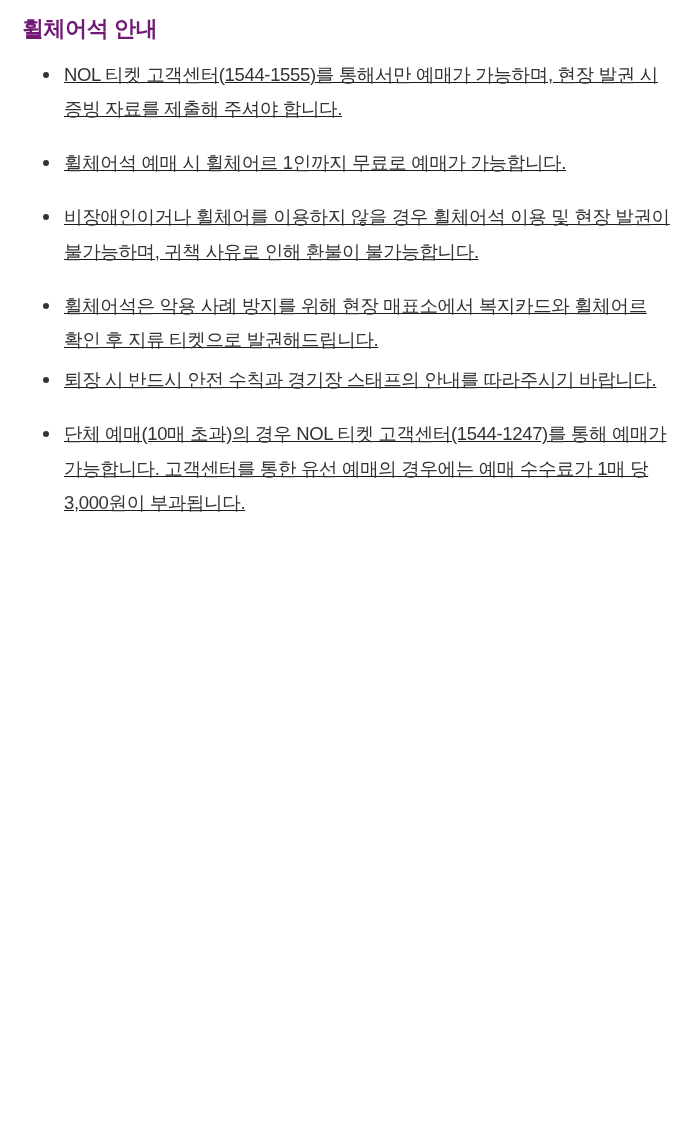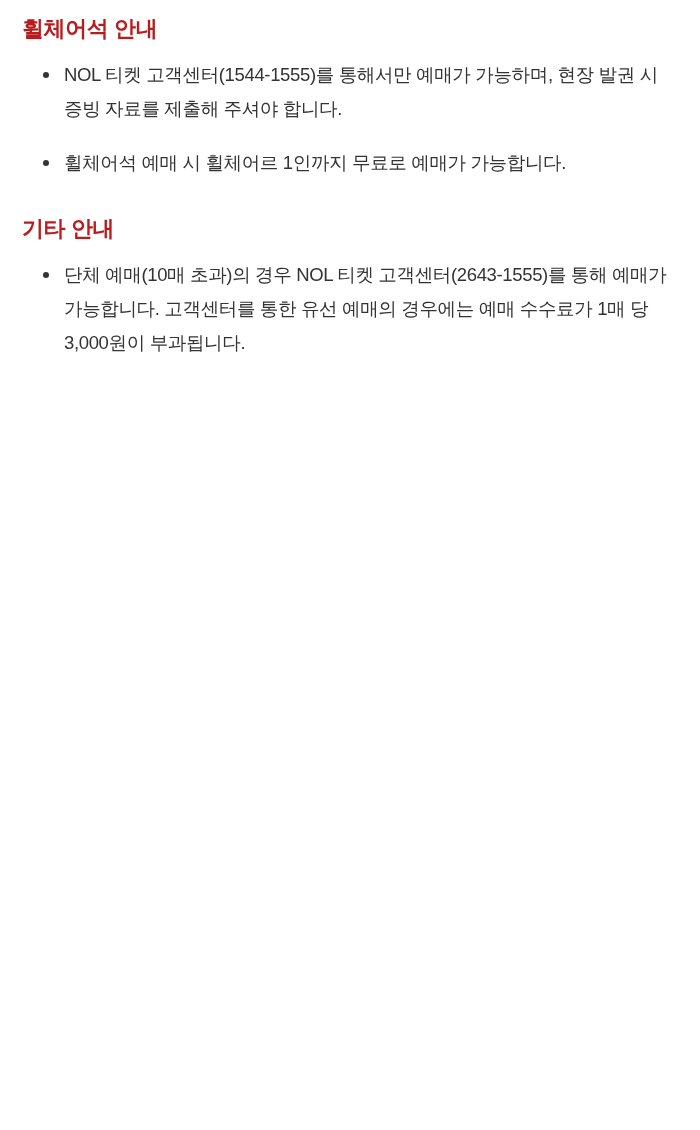--- a/index.html
+++ b/index.html
@@ -19,31 +19,32 @@
     box-sizing: border-box;
     padding: 14px 22px 10px 22px;
   }
   .section {
     margin: 0 0 6px 0;
   }
   .section-title {
     font-size: 22px;
     font-weight: 700;
     line-height: 1.35;
-    color: #b91c1c;
+    color: #701a75;
     letter-spacing: -0.4px;
     margin: 0 0 14px 0;
   }
   .section + .section .section-title {
     margin-top: 34px;
   }
   ul.bullet-list {
     list-style: none;
     margin: 0;
     padding: 0;
+    text-decoration: underline;
   }
   ul.bullet-list > li {
     position: relative;
     padding-left: 42px;
     margin: 0 0 20px 0;
     font-size: 18.5px;
     line-height: 1.85;
     color: #333333;
     letter-spacing: -0.35px;
     word-break: keep-all;
@@ -68,24 +69,26 @@
 </head>
 <body>
 
 <div class="page">
 
   <section class="section">
     <h2 class="section-title">휠체어석 안내</h2>
     <ul class="bullet-list">
       <li>NOL 티켓 고객센터(1544-1555)를 통해서만 예매가 가능하며, 현장 발권 시 증빙 자료를 제출해 주셔야 합니다.</li>
       <li>휠체어석 예매 시 휠체어르 1인까지 무료로 예매가 가능합니다.</li>
+      <li>비장애인이거나 휠체어를 이용하지 않을 경우 휠체어석 이용 및 현장 발권이 불가능하며, 귀책 사유로 인해 환불이 불가능합니다.</li>
+      <li>휠체어석은 악용 사례 방지를 위해 현장 매표소에서 복지카드와 휠체어르 확인 후 지류 티켓으로 발권해드립니다.</li>
     </ul>
   </section>
 
   <section class="section">
-    <h2 class="section-title">기타 안내</h2>
     <ul class="bullet-list">
-      <li>단체 예매(10매 초과)의 경우 NOL 티켓 고객센터(2643-1555)를 통해 예매가 가능합니다. 고객센터를 통한 유선 예매의 경우에는 예매 수수료가 1매 당 3,000원이 부과됩니다.</li>
+      <li>퇴장 시 반드시 안전 수칙과 경기장 스태프의 안내를 따라주시기 바랍니다.</li>
+      <li>단체 예매(10매 초과)의 경우 NOL 티켓 고객센터(1544-1247)를 통해 예매가 가능합니다. 고객센터를 통한 유선 예매의 경우에는 예매 수수료가 1매 당 3,000원이 부과됩니다.</li>
     </ul>
   </section>
 
   <div class="spacer-bottom"></div>
 </div>
 
 </body></html>

